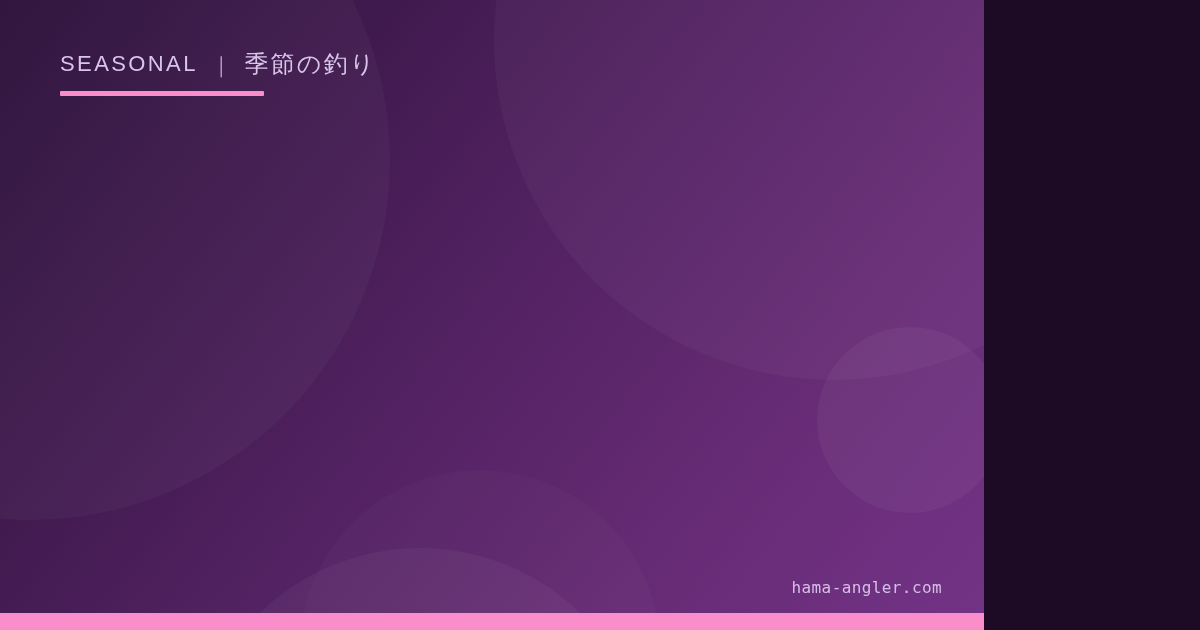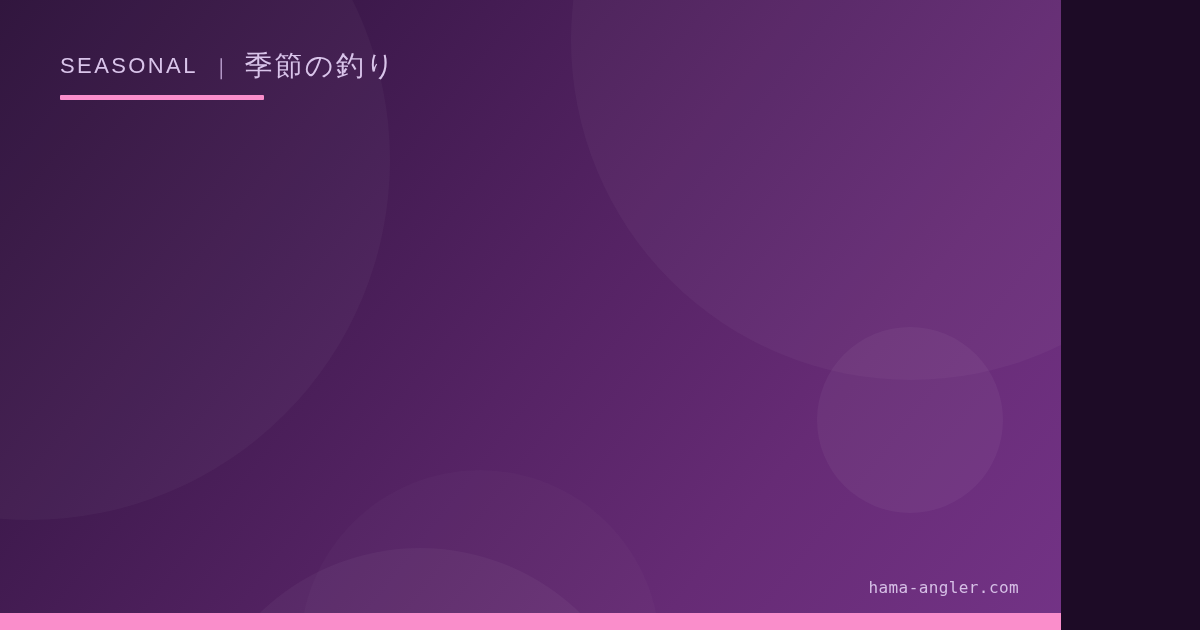--- a/index.html
+++ b/index.html
@@ -6,21 +6,21 @@
     margin: 0;
     padding: 0;
     background: #1d0b26;
   }
   body {
     font-family: "Liberation Sans", "DejaVu Sans", sans-serif;
   }
 
   .card {
     position: relative;
-    width: 1061px;
+    width: 984px;
     height: 630px;
     overflow: hidden;
     background: linear-gradient(128deg, #2b0f38 0%, #3f1a4e 26%, #552364 52%, #662b75 74%, #733386 100%);
     text-decoration: underline;
   }
 
   
   .deco {
     position: absolute;
     border-radius: 50%;
@@ -82,21 +82,21 @@
   }
   .eyebrow-sep {
     margin: 0 13px;
     color: #c3a8d8;
     font-weight: 300;
     font-size: 21px;
   }
   .eyebrow-category {
     letter-spacing: 2.2px;
     font-weight: 400;
-    font-size: 28px;
+    font-size: 24px;
   }
   .eyebrow-rule {
     margin-top: 15px;
     width: 204px;
     height: 5px;
     background: #fa8ecb;
     border-radius: 1px;
   }
 
   

